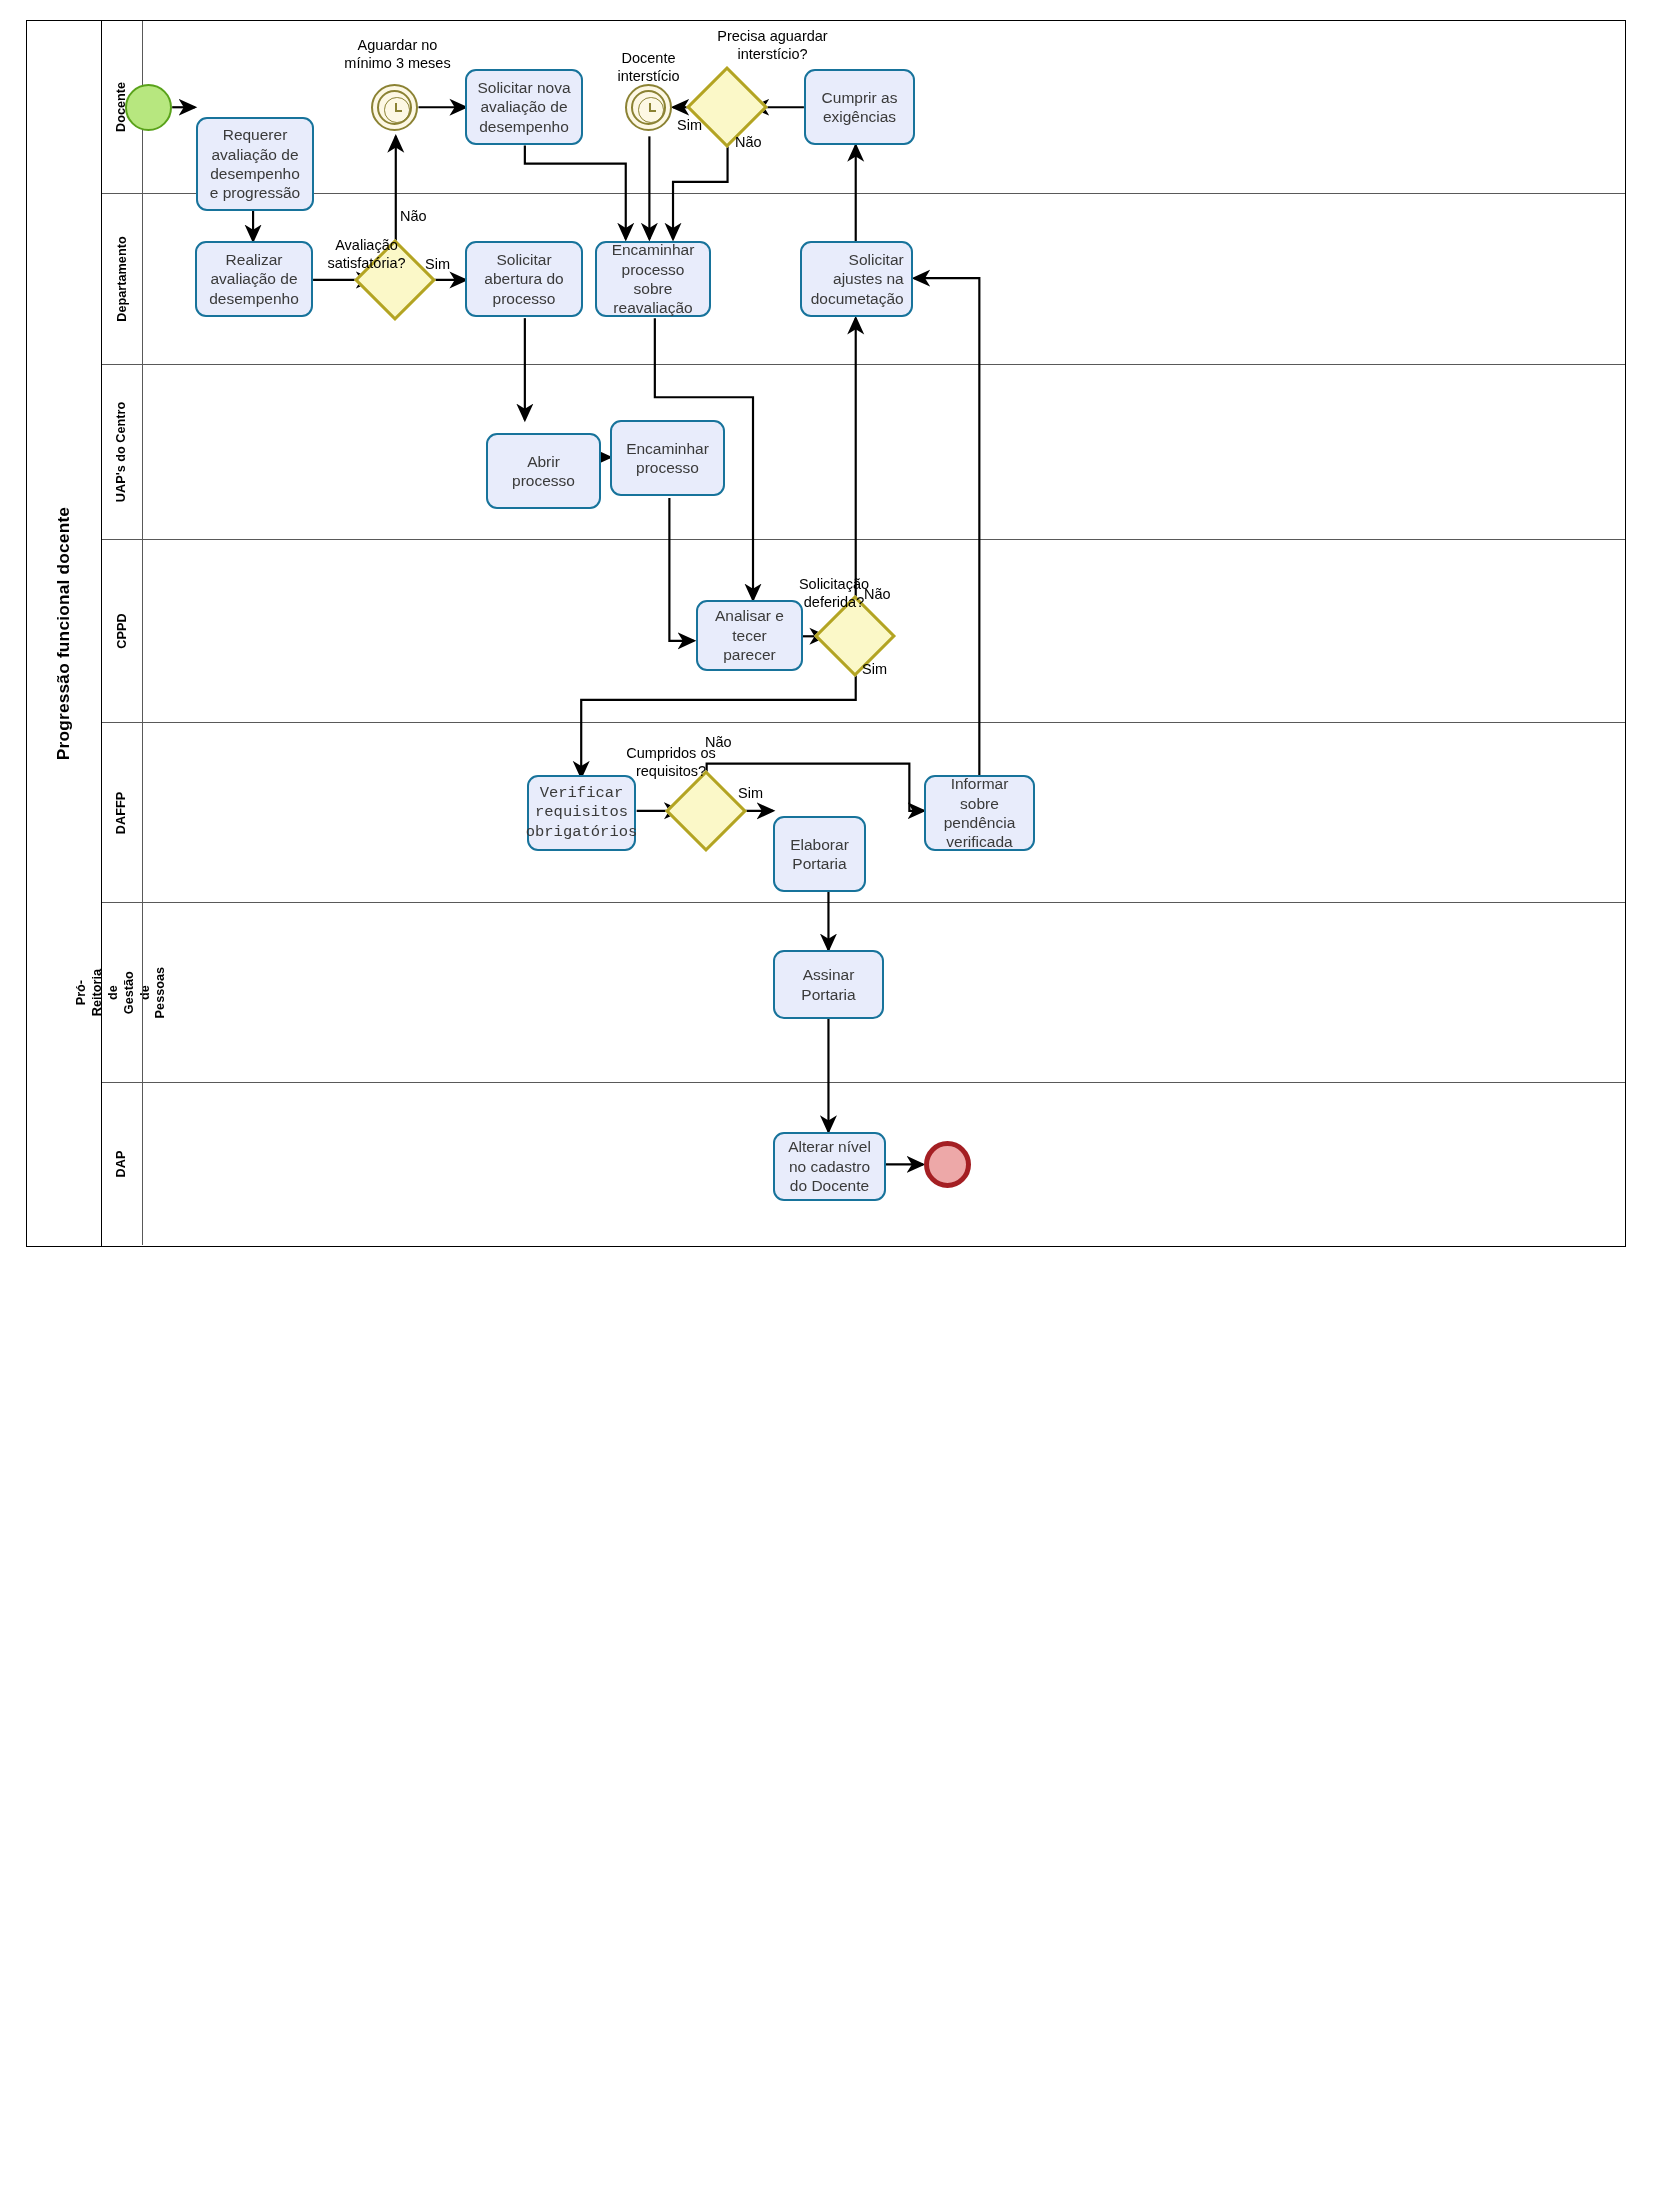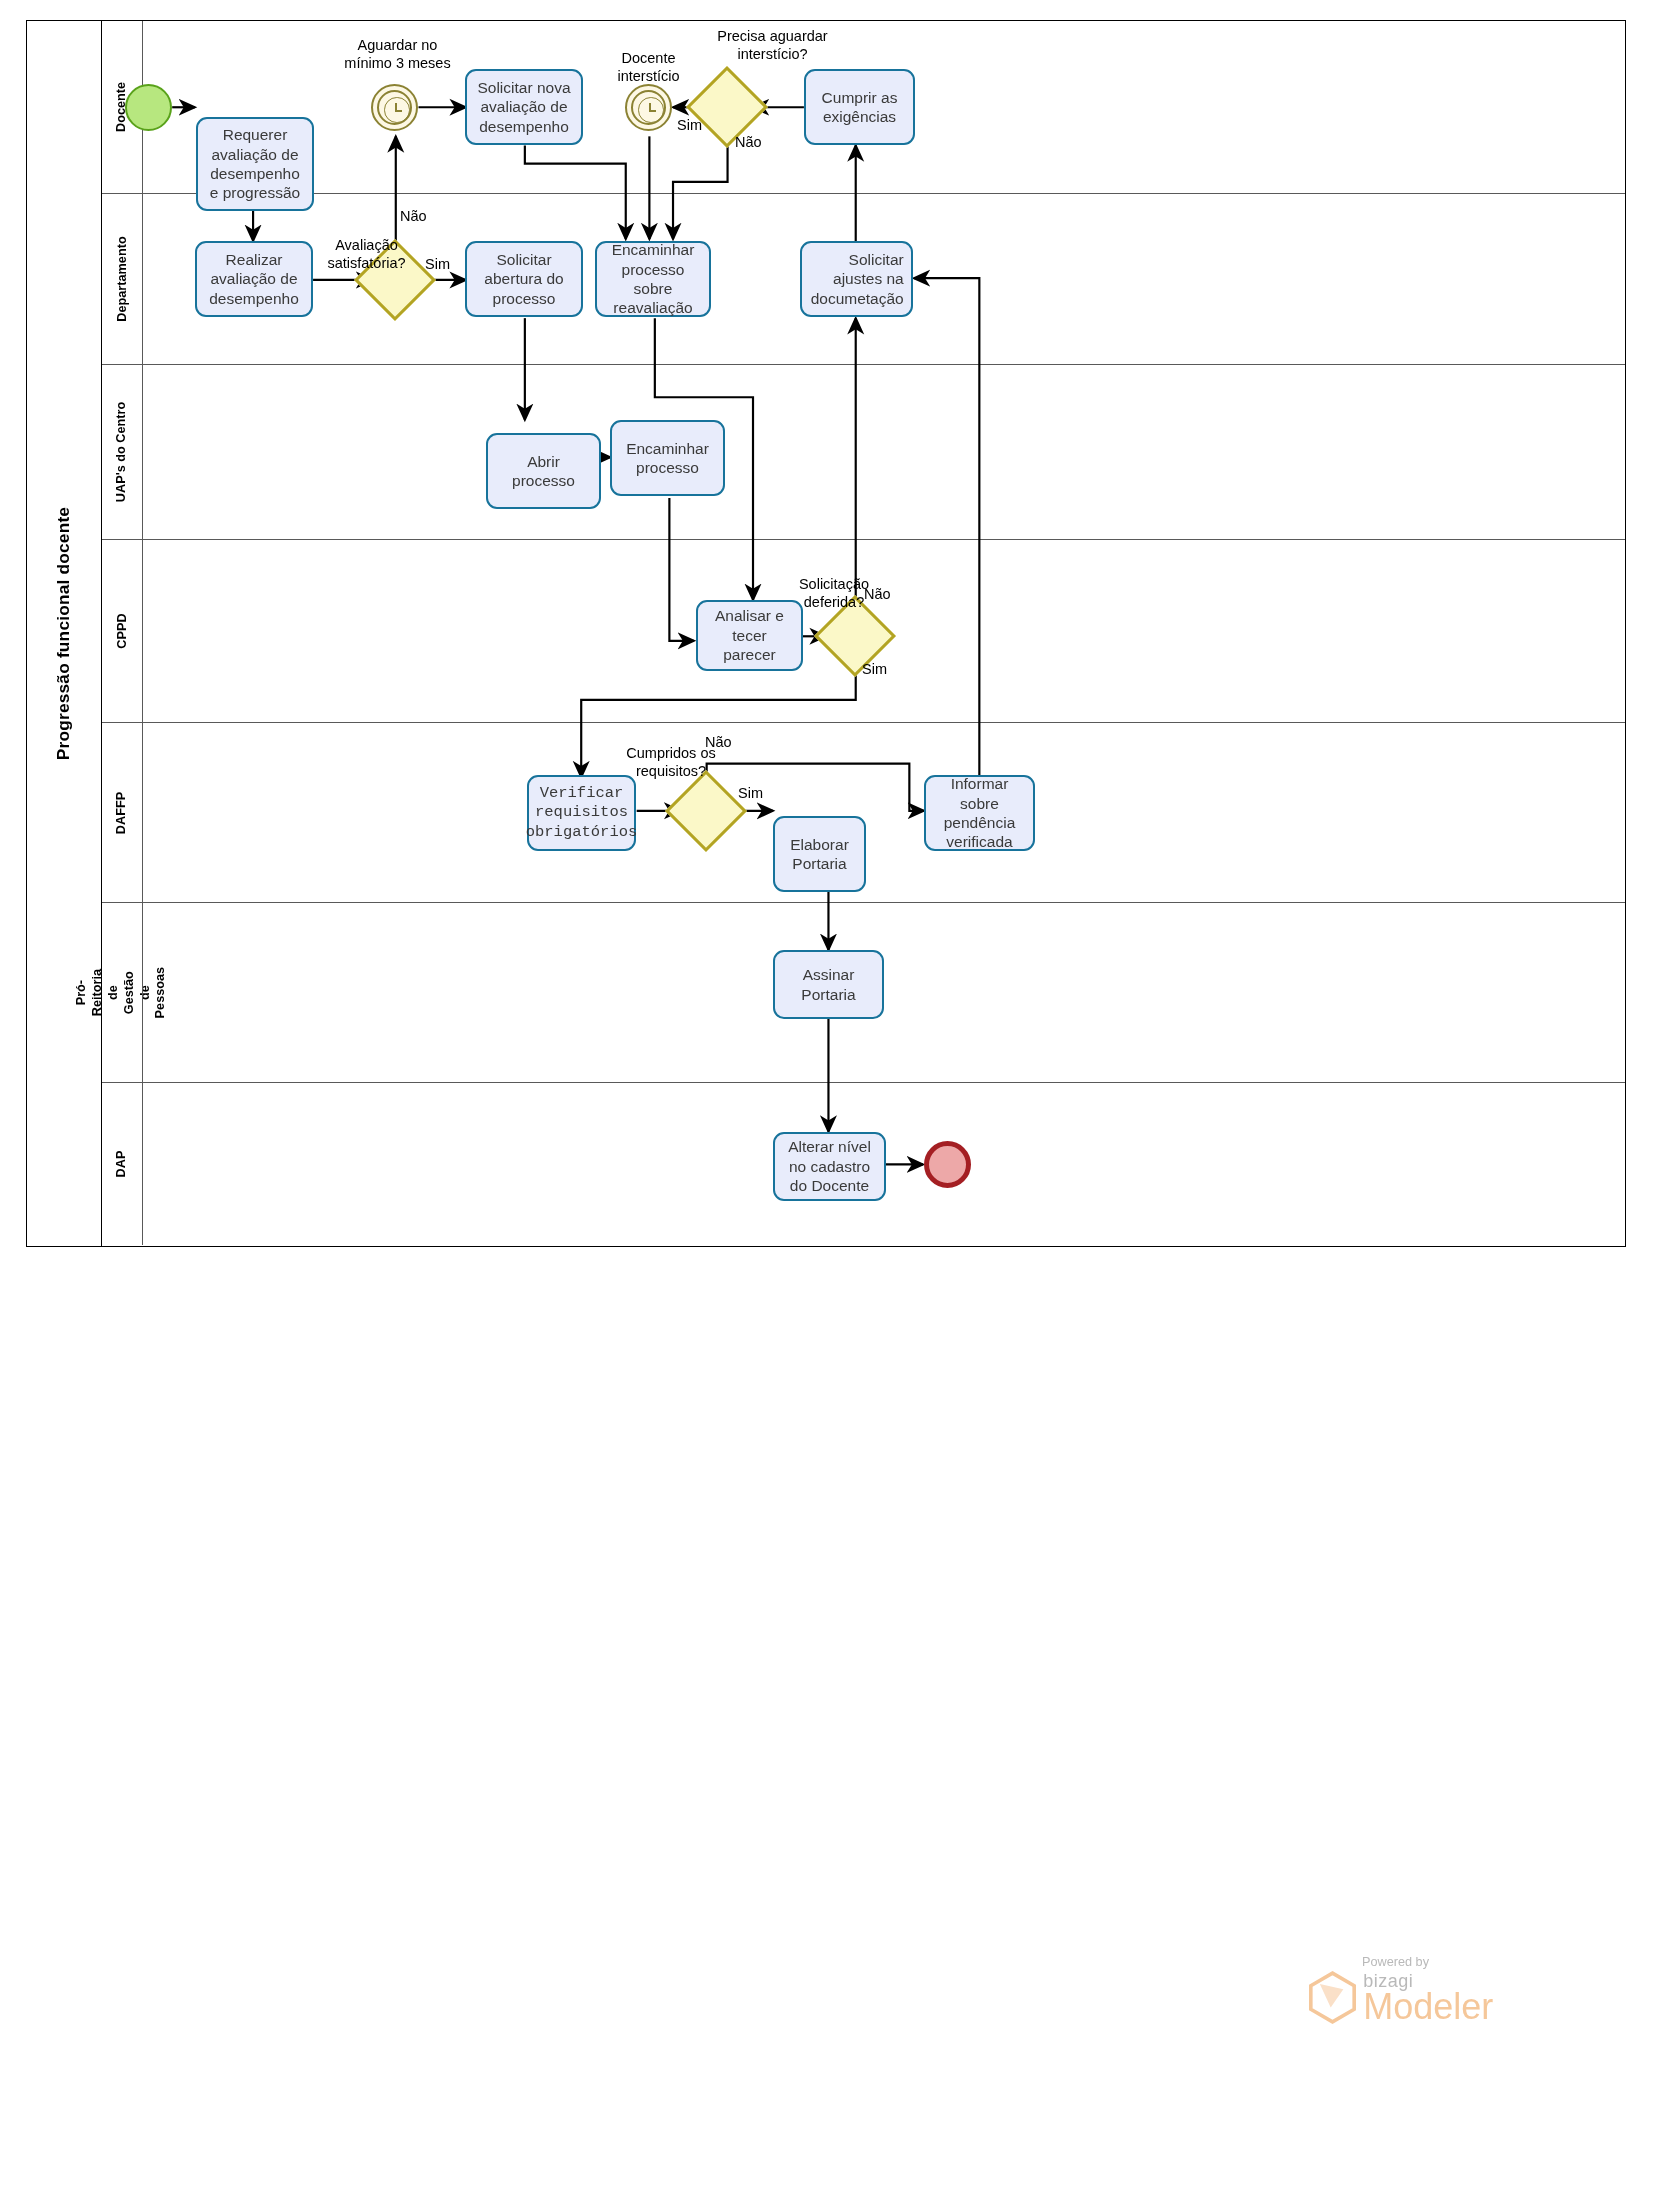--- a/index.html
+++ b/index.html
@@ -226,30 +226,15 @@
   <div class="task" style="left:696px;top:600px;width:107px;height:71px;">Analisar e tecer parecer</div>
 
   <div class="task" style="left:527px;top:775px;width:109px;height:76px;font-family:Liberation Mono, monospace;">Verificar requisitos obrigatórios</div>
   <div class="task" style="left:773px;top:775px;width:93px;height:76px;margin-top:41px;">Elaborar Portaria</div>
   <div class="task" style="left:924px;top:775px;width:111px;height:76px;">Informar sobre pendência verificada</div>
 
   <div class="task" style="left:773px;top:950px;width:111px;height:69px;">Assinar Portaria</div>
 
   <div class="task" style="left:773px;top:1132px;width:113px;height:69px;">Alterar nível no cadastro do Docente</div>
 
-  <div class="logo">
-    <div class="pb">Powered by</div>
-    <div class="row">
-      <div class="hex">
-        <svg width="47" height="53" viewBox="0 0 52 58">
-          <polygon points="26,2 50,16 50,42 26,56 2,42 2,16" fill="none" stroke="#f5c79a" stroke-width="4"></polygon>
-          <polygon points="12,14 38,20 24,40" fill="#fae0c8"></polygon>
-        </svg>
-      </div>
-      <div class="brand">
-        <div class="bz">bizagi</div>
-        <div class="md">Modeler</div>
-      </div>
-    </div>
-  </div>
 
 </div>
 
 
 </body></html>

